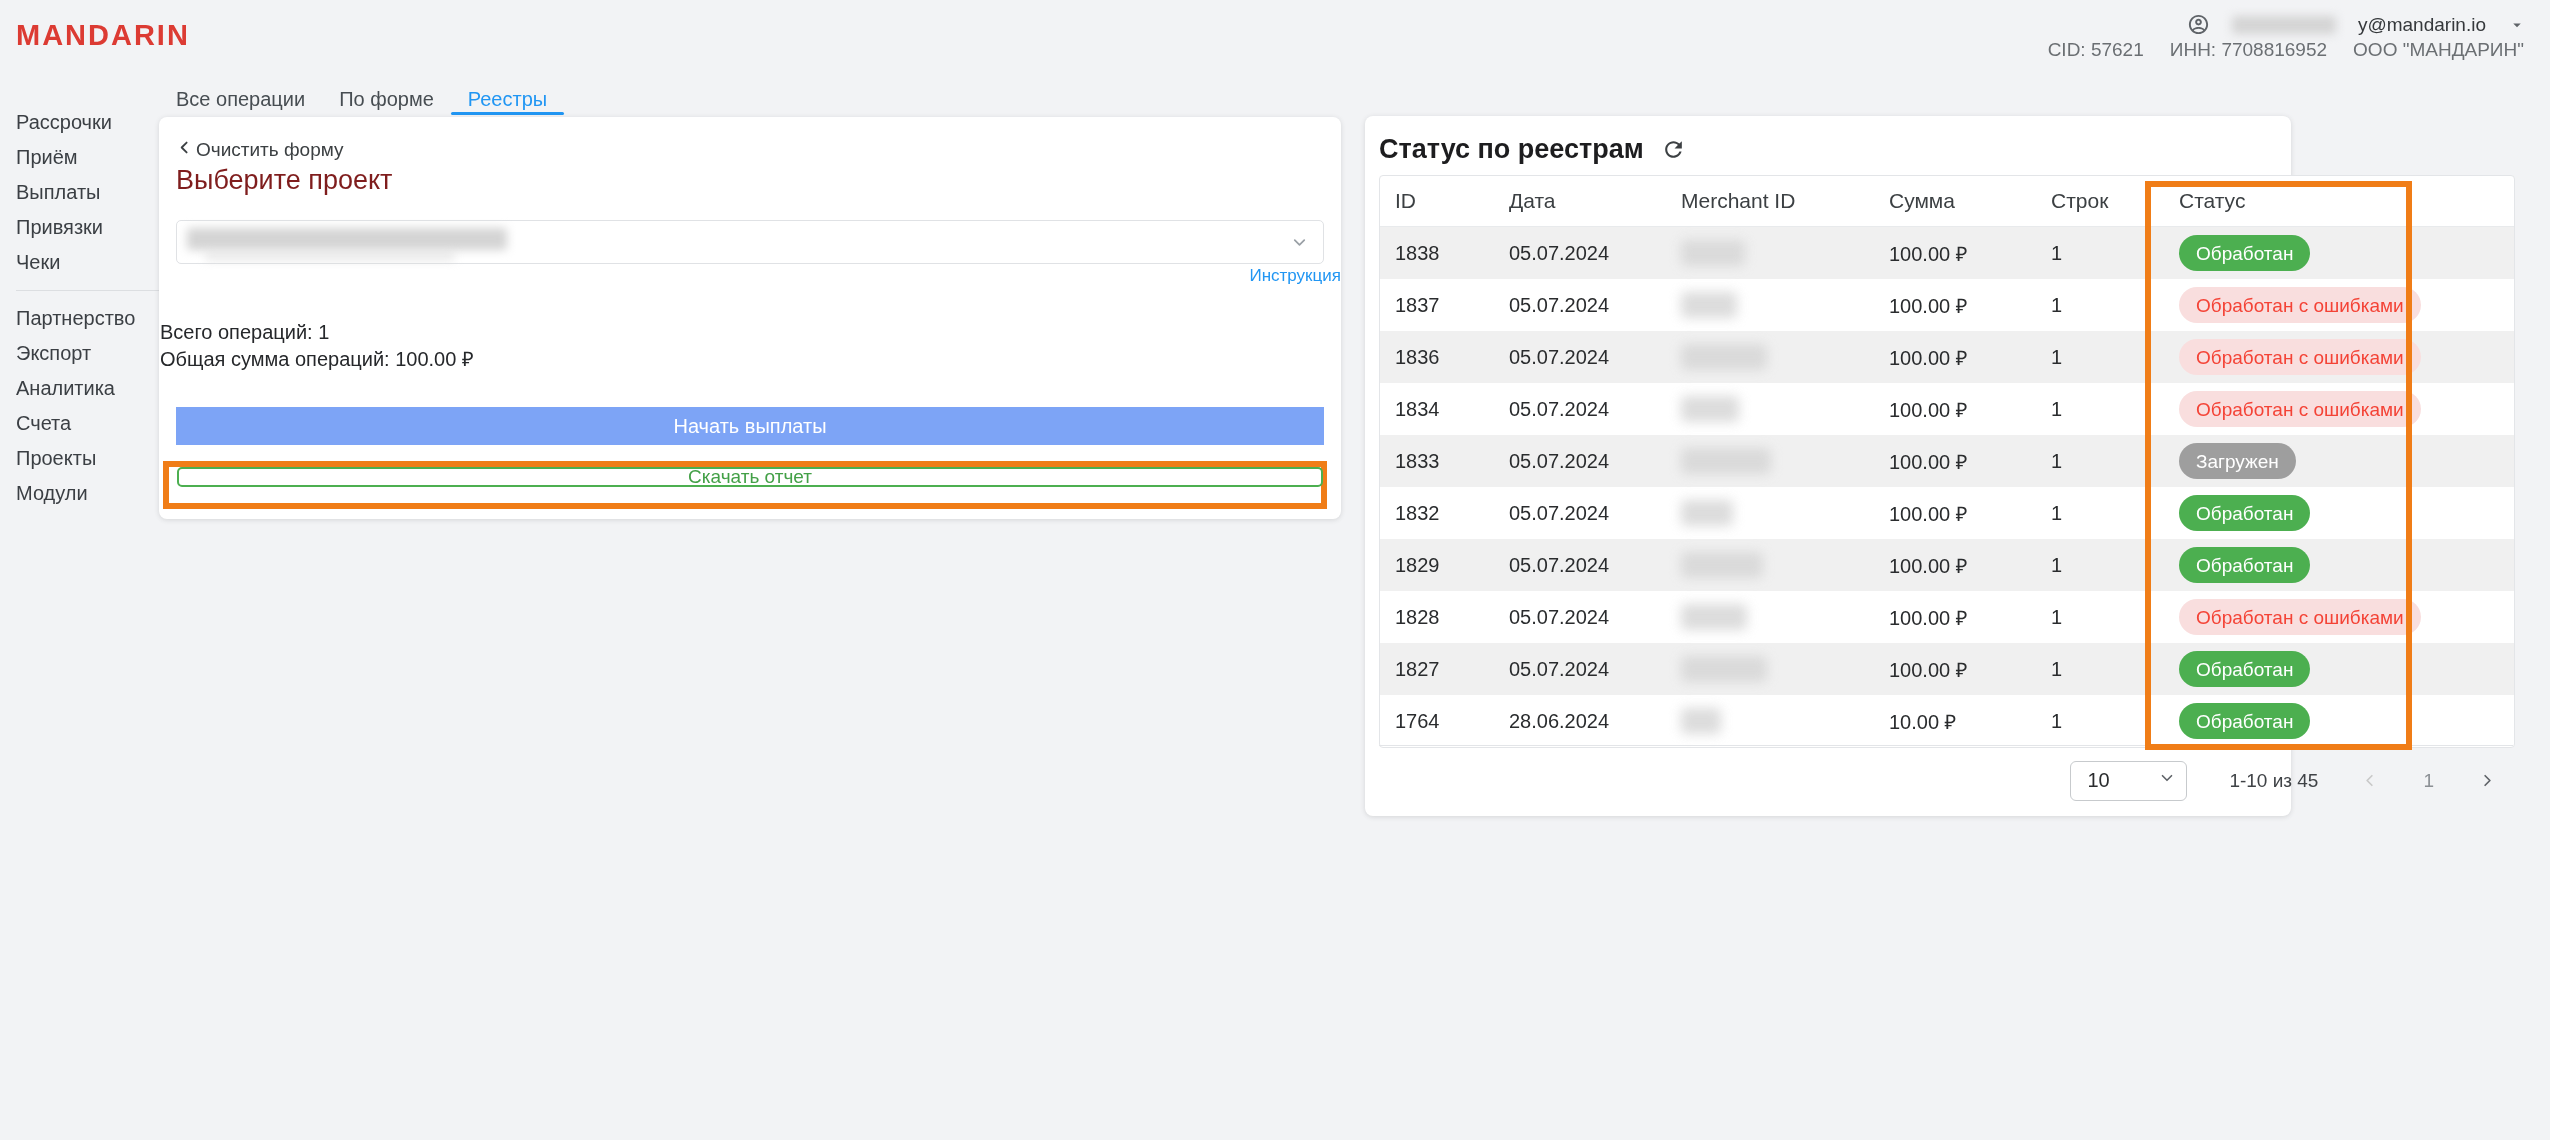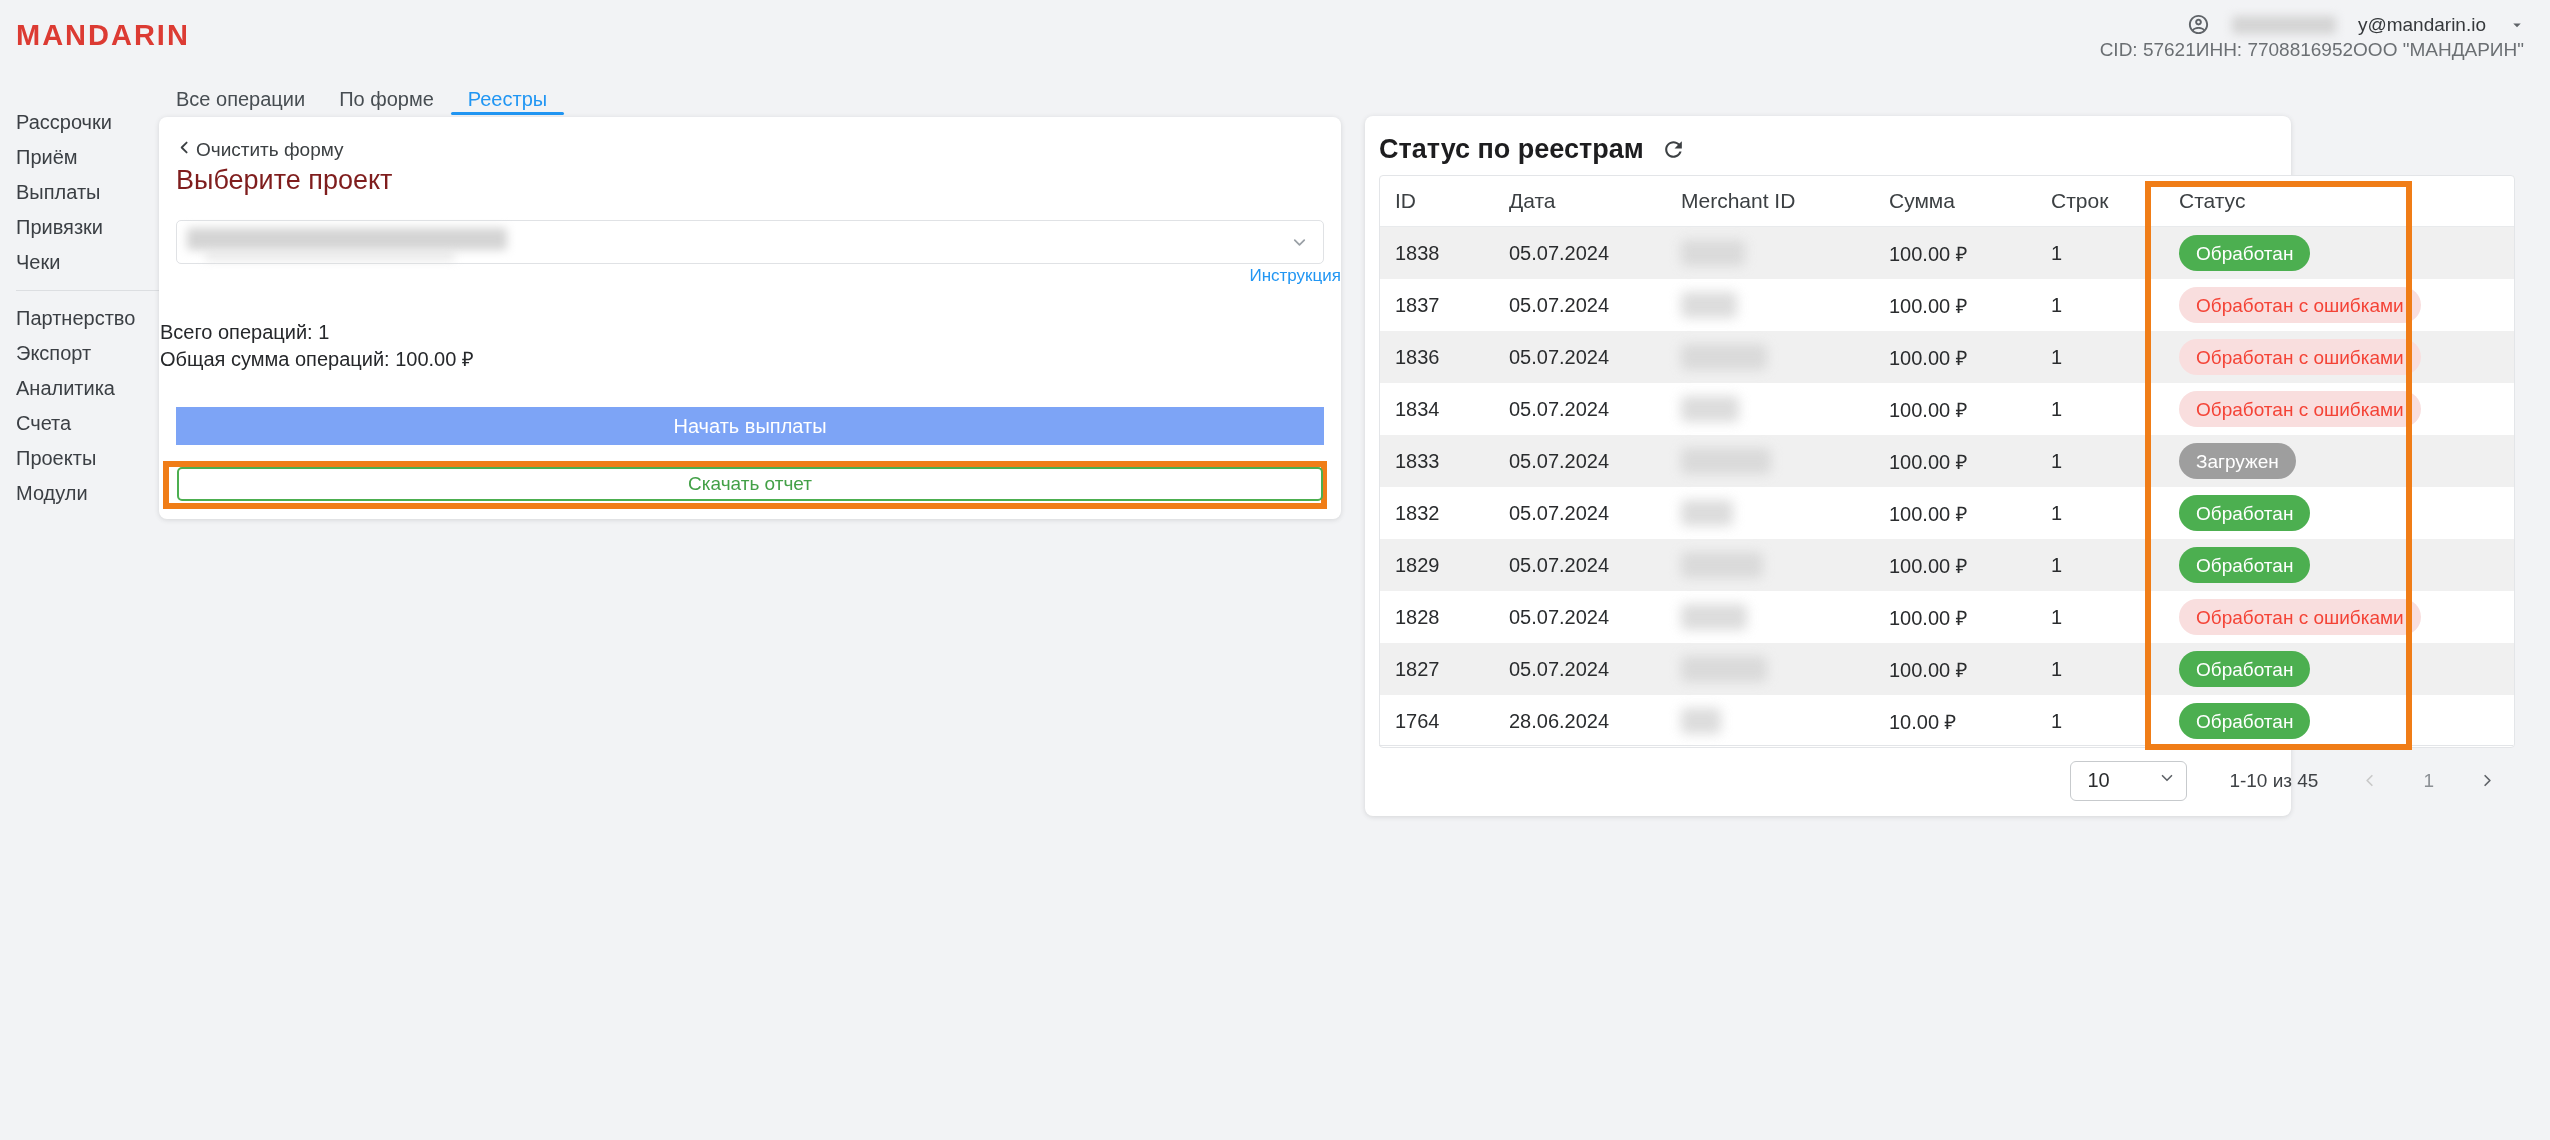--- a/index.html
+++ b/index.html
@@ -10,21 +10,21 @@
   }
   .blur{background:#d4d4d4;filter:blur(5px);border-radius:3px;display:inline-block}
 
   
   .logo{position:absolute;left:16px;top:19px;font-size:29px;font-weight:600;
     letter-spacing:2px;color:var(--brand_red,#dc3b33)}
   .account{position:absolute;top:13px;right:24px;display:flex;align-items:center;gap:22px;
     font-size:19px;color:#35383b;cursor:pointer}
   .account svg{display:block}
   .account .name-blur{width:104px;height:18px}
-  .org-row{position:absolute;top:39px;right:26px;display:flex;font-size:19px;color:#6b6f73}
+  .org-row{position:absolute;top:39px;right:26px;display:flex;gap:26px;font-size:19px;color:#6b6f73}
 
   
   .sidebar{position:absolute;left:16px;top:105px;width:160px}
   .side-item{height:35px;display:flex;align-items:center;font-size:20px;color:#3b3f44;cursor:pointer}
   .side-divider{height:1px;background:#dcdee1;margin:10px 0;width:148px}
 
   
   .tabs{position:absolute;left:176px;top:84px;height:30px;display:flex}
   .tab{padding:0 17px;display:flex;align-items:center;font-size:20px;color:#474d52;
     cursor:pointer;position:relative}
@@ -50,21 +50,21 @@
   .project-select .sel-caret{position:absolute;right:14px;top:12px;color:#9aa0a6}
   .instruction{position:absolute;right:0;top:149px;font-size:17px;
     color:var(--accent_blue,#2196f3);cursor:pointer}
   .totals{position:absolute;left:1px;top:202px;font-size:20px;line-height:27px;color:#26282b}
   .btn-start{position:absolute;left:17px;top:290px;width:1148px;height:38px;border:none;
     border-radius:0;background:var(--primary_button_bg,#7da4f6);color:#fff;font-size:20px;
     font-family:inherit;display:flex;align-items:center;justify-content:center;cursor:pointer}
   .annotation{border:6px solid var(--annotation_orange,#f07d17);box-sizing:border-box;
     pointer-events:none}
   .orange-box{position:absolute;left:4px;top:344px;width:1164px;height:48px}
-  .btn-download{position:absolute;left:18px;top:350px;width:1146px;height:34px;background:#fff;
+  .btn-download{position:absolute;left:18px;top:350px;width:1146px;height:20px;background:#fff;
     border:2px solid var(--download_border,#4caf50);border-radius:5px;box-sizing:border-box;
     color:var(--download_green,#43a047);font-size:19px;font-family:inherit;
     display:flex;align-items:center;justify-content:center;cursor:pointer}
 
   
   .r-title-row{position:absolute;left:14px;top:18px;display:flex;align-items:center;gap:17px}
   .r-title{font-size:27px;font-weight:700;color:#1d1d1f}
   .refresh-btn{border:none;background:none;padding:0;cursor:pointer;color:#3c4043;height:26px}
   .rtable{position:absolute;left:14px;top:59px;width:1134px;border:1px solid #e3e5e8;
     border-radius:4px;overflow:hidden;background:#fff}

